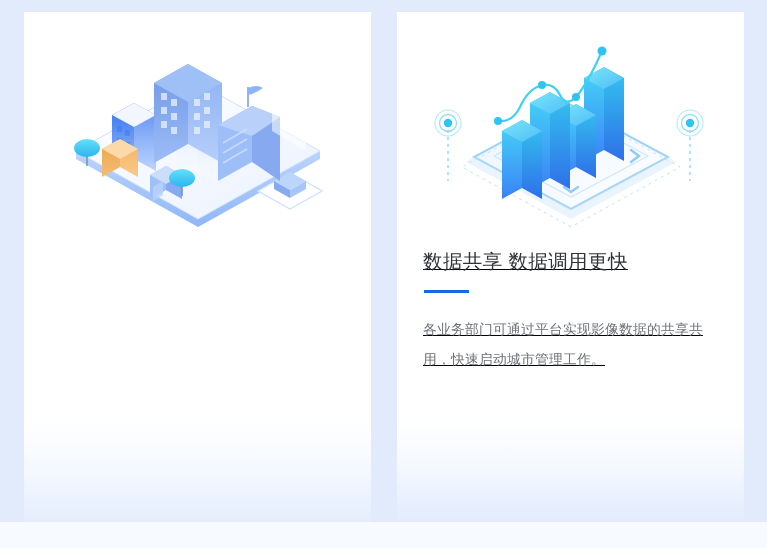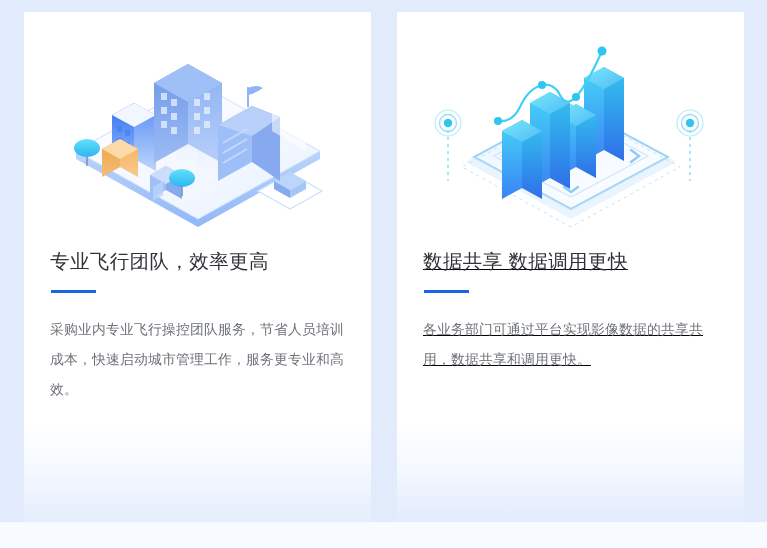--- a/index.html
+++ b/index.html
@@ -240,25 +240,20 @@
           </g>
           <g>
             <path d="M124 165 L124 150" stroke="#7e93b8" stroke-width="1.6"></path>
             <ellipse cx="124" cy="147" rx="13" ry="9" fill="url(#c-tree)"></ellipse>
           </g>
 
           <path d="M214 42 L248 62 L248 120 L214 100 Z" fill="#ffffff" opacity=".55"></path>
         </svg>
       </div>
 
-      <div class="card-body">
-        <h3 class="card-title">专业飞行团队，效率更高</h3>
-        <div class="title-rule"></div>
-        <p class="card-desc">采购业内专业飞行操控团队服务，节省人员培训成本，快速启动城市管理工作，服务更专业和高效。</p>
-      </div>
     </div>
 
     <div class="card">
 
       <div class="illo">
         <svg width="290" height="200" viewBox="0 0 290 200">
           <defs>
             <linearGradient id="d-bar" x1="0" y1="0" x2="0" y2="1">
               <stop offset="0" stop-color="#45d6f7"></stop>
               <stop offset="1" stop-color="#3b82f6"></stop>
@@ -332,21 +327,21 @@
             <circle cx="264" cy="92" r="13" fill="none" stroke="#b6e9fb" stroke-width="1.1"></circle>
             <circle cx="264" cy="92" r="8.5" fill="none" stroke="#8fdff8" stroke-width="1.3"></circle>
             <circle cx="264" cy="92" r="4.2" fill="#2ec6f0"></circle>
           </g>
         </svg>
       </div>
 
       <div class="card-body">
         <h3 class="card-title">数据共享 数据调用更快</h3>
         <div class="title-rule"></div>
-        <p class="card-desc">各业务部门可通过平台实现影像数据的共享共用，数据共享和调用更快。</p>
+        <p class="card-desc">各业务部门可通过平台实现影像数据的共享共用，快速启动城市管理工作。</p>
       </div>
     </div>
 
   </div>
 
   <div class="page-bottom-wash"></div>
   <div class="watermark">· · · ·  ·</div>
 </div>
 
 </body></html>

